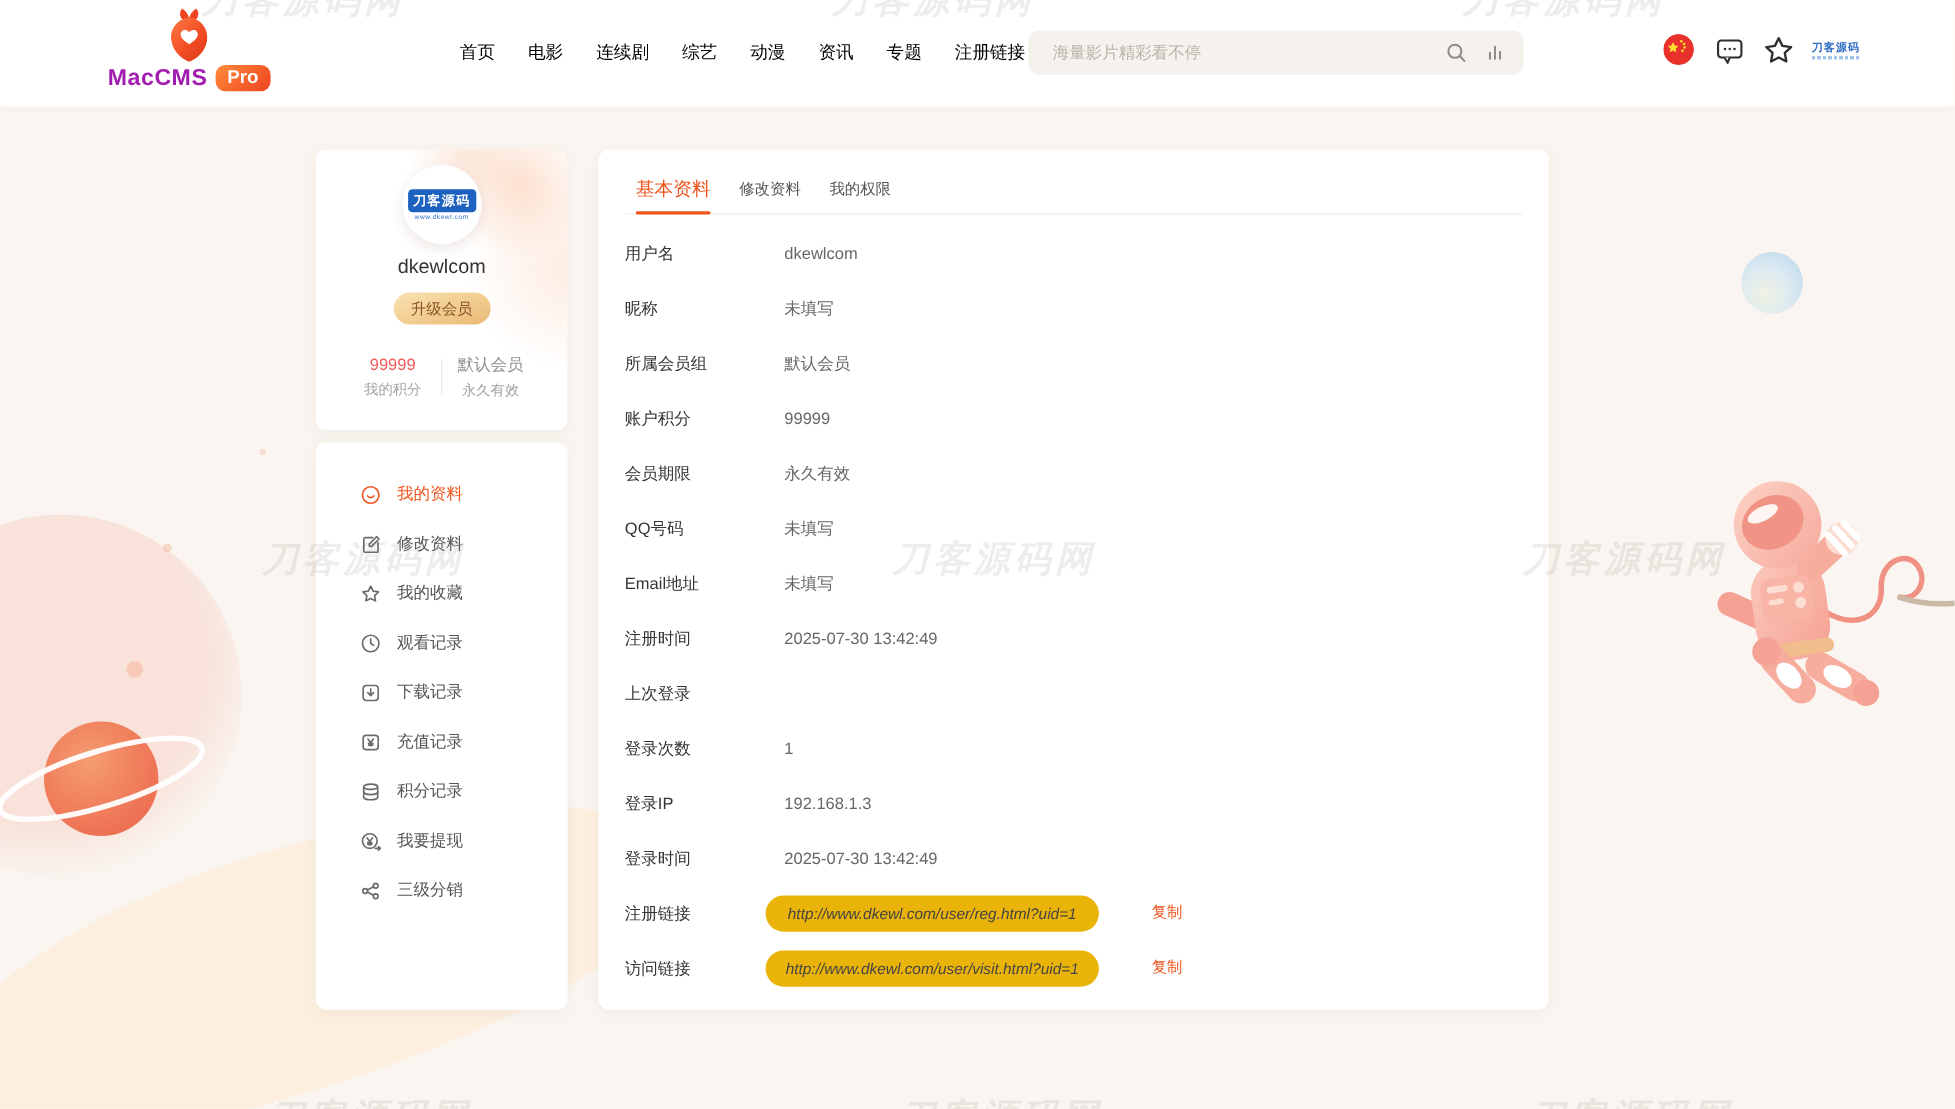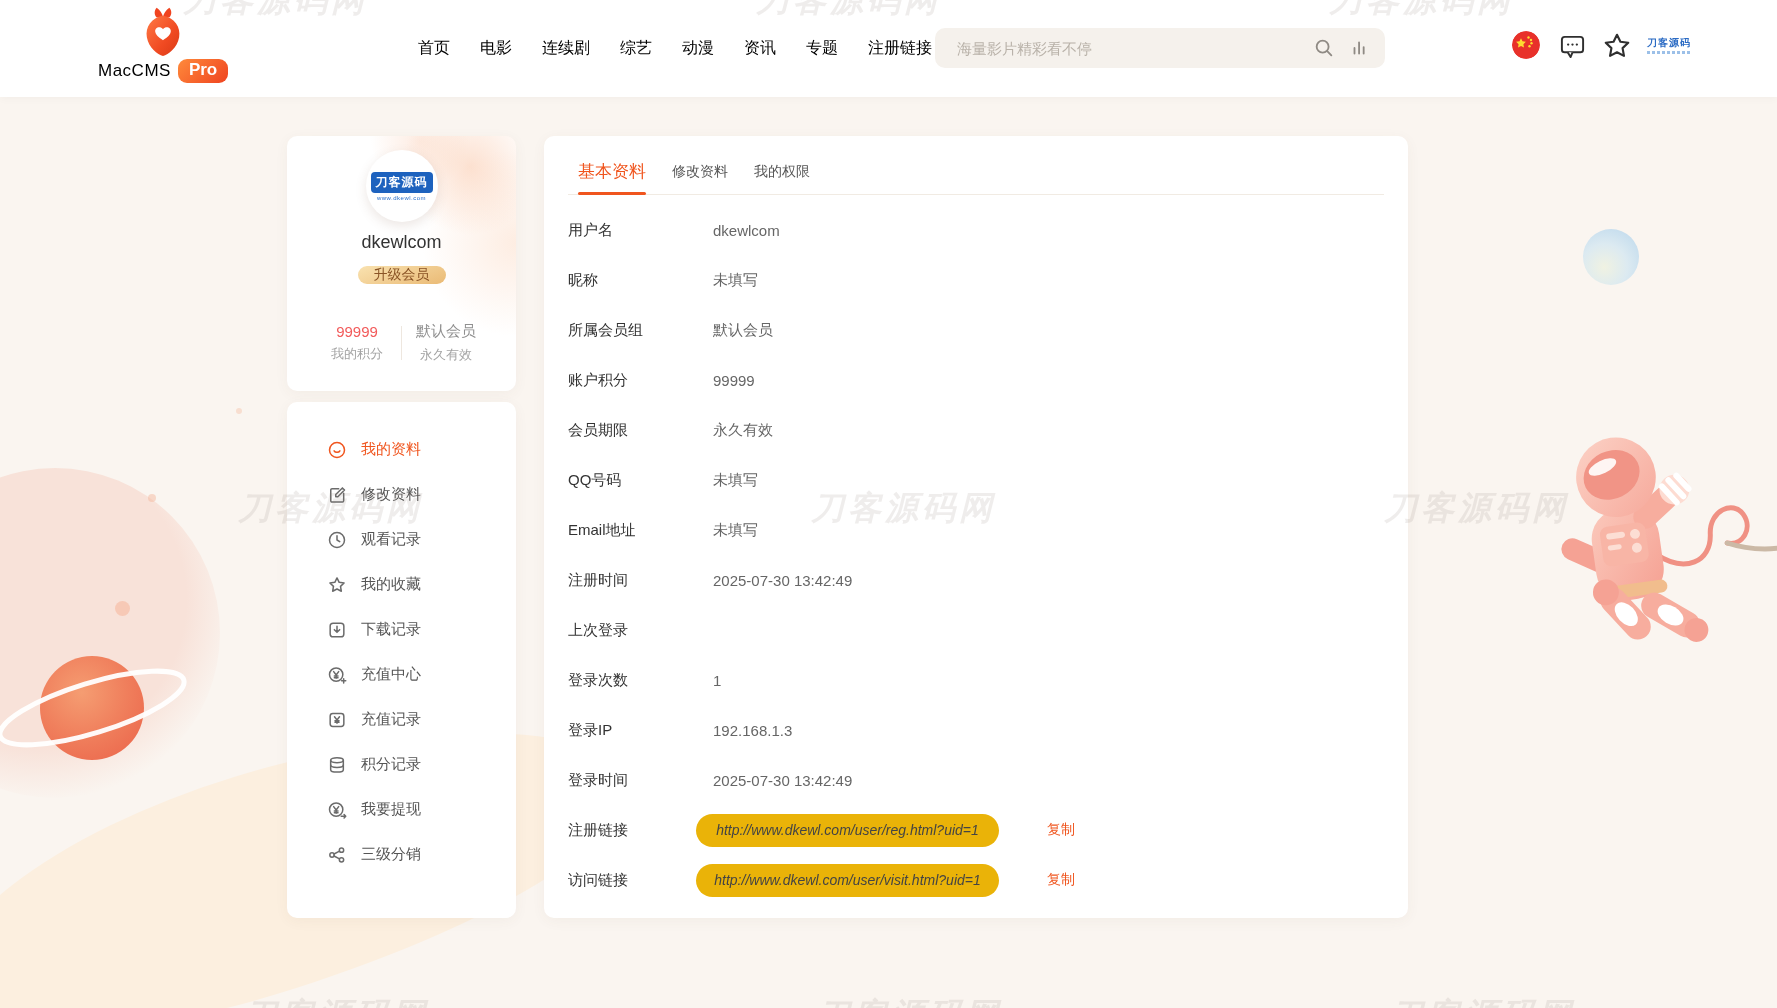--- a/index.html
+++ b/index.html
@@ -25,21 +25,21 @@
   
   .wm-layer { position:absolute; inset:0; z-index:40; pointer-events:none; }
   .watermark { position:absolute; font-size:33px; font-weight:bold; font-style:italic;
     letter-spacing:4px; color:rgba(140,130,120,0.14); white-space:nowrap; }
 
   
   header { position:absolute; left:0; top:0; width:1777px; height:97px; background:#ffffff; z-index:10;
     box-shadow:0 2px 8px rgba(0,0,0,0.03); }
   .brand { position:absolute; left:98px; top:5px; display:flex; flex-direction:column; align-items:center; }
   .brand-row { display:flex; align-items:center; margin-top:2px; }
-  .brand-name { font-size:17px; font-weight:normal; color:#000000; letter-spacing:.5px; }
+  .brand-name { font-size:21px; font-weight:bold; color:#a21caf; letter-spacing:.5px; }
   .brand-badge { margin-left:7px; padding:1px 11px 3px; border-radius:9px; color:#fff; font-size:17px; font-weight:bold;
     background:linear-gradient(135deg,#ff8a3b,#ef4420); }
   .main-nav { position:absolute; left:418px; top:0; height:97px; display:flex; align-items:center; gap:30px; }
   .nav-item { font-size:16px; color:#000000; text-decoration:none; cursor:pointer; }
   .search-bar { position:absolute; left:935px; top:28px; width:450px; height:40px; border-radius:10px;
     background:#f5f1ec; display:flex; align-items:center; }
   .search-input { flex:1; height:100%; border:none; outline:none; background:transparent; padding:0 10px 0 22px;
     font-size:15px; color:#0f766e; font-family:inherit; }
   .search-input::placeholder { color:#b9b2a9; }
   .search-ic, .bars-ic { width:22px; height:22px; margin-right:14px; cursor:pointer; flex:0 0 auto; }
@@ -57,21 +57,21 @@
     background:
       radial-gradient(95px 95px at 80% 12%, rgba(250,200,170,.55), rgba(255,255,255,0) 72%),
       radial-gradient(130px 130px at 100% 42%, rgba(252,222,202,.55), rgba(255,255,255,0) 72%),
       radial-gradient(70px 70px at 58% 2%, rgba(251,212,190,.45), rgba(255,255,255,0) 70%),
       #fff; }
   .avatar { position:absolute; left:50%; top:14px; transform:translateX(-50%); width:72px; height:72px; border-radius:50%;
     background:#fff; box-shadow:0 4px 12px rgba(120,80,60,.14); display:flex; flex-direction:column; align-items:center; justify-content:center; }
   .avatar-logo { background:#1d62be; color:#fff; font-size:12px; font-weight:bold; padding:2px 5px; border-radius:4px; letter-spacing:1px; }
   .avatar-sub { margin-top:2px; font-size:6px; color:#2a6fc9; letter-spacing:.5px; }
   .username { position:absolute; left:0; right:0; top:96px; text-align:center; font-size:18px; color:#333; }
-  .upgrade-btn { position:absolute; left:50%; top:130px; transform:translateX(-50%); width:88px; height:18px; border:none;
+  .upgrade-btn { position:absolute; left:50%; top:130px; transform:translateX(-50%); width:88px; height:29px; border:none;
     border-radius:15px; background:linear-gradient(160deg,var(--gold-from,#f9e2b0),var(--gold-to,#eaba75));
     color:#8a5426; font-size:14px; cursor:pointer; font-family:Liberation Sans, sans-serif; }
   .stats { position:absolute; left:0; right:0; top:186px; display:flex; justify-content:center; align-items:center; }
   .stat { width:88px; text-align:center; }
   .stat-value { font-size:15px; color:#8f8f8f; }
   .stat-value.points { color:var(--points,#f25a5a); }
   .stat-label { margin-top:5px; font-size:13px; color:#a4a4a4; }
   .stat-divider { width:1px; height:34px; background:#eee7df; }
 
   .menu-card { left:287px; top:402px; width:229px; height:516px; padding:25px 0 0 40px; }
@@ -278,52 +278,42 @@
             <svg viewBox="0 0 24 24" fill="none" stroke="currentColor" stroke-width="1.8" stroke-linecap="round" stroke-linejoin="round">
               <path d="M20 10 V19 a1.5 1.5 0 0 1 -1.5 1.5 H6 a1.5 1.5 0 0 1 -1.5 -1.5 V6 A1.5 1.5 0 0 1 6 4.5 H14"></path>
               <path d="M18.5 3.5 L21 6 L13 14 H10.5 V11.5 Z"></path>
             </svg>
           </span>
           <span class="menu-label">修改资料</span>
         </div>
         <div class="menu-item">
           <span class="menu-icon">
             <svg viewBox="0 0 24 24" fill="none" stroke="currentColor" stroke-width="1.8" stroke-linecap="round" stroke-linejoin="round">
+              <path d="M12 3.5 L14.6 8.8 L20.5 9.6 L16.2 13.7 L17.2 19.5 L12 16.8 L6.8 19.5 L7.8 13.7 L3.5 9.6 L9.4 8.8 Z"></path>
+            </svg>
+          </span>
+          <span class="menu-label">我的收藏</span>
+        </div>
+        <div class="menu-item">
+          <span class="menu-icon">
+            <svg viewBox="0 0 24 24" fill="none" stroke="currentColor" stroke-width="1.8" stroke-linecap="round" stroke-linejoin="round">
               <circle cx="12" cy="12" r="9"></circle>
               <path d="M12 7 V12 L15.3 14"></path>
             </svg>
           </span>
           <span class="menu-label">观看记录</span>
         </div>
         <div class="menu-item">
           <span class="menu-icon">
             <svg viewBox="0 0 24 24" fill="none" stroke="currentColor" stroke-width="1.8" stroke-linecap="round" stroke-linejoin="round">
-              <path d="M12 3.5 L14.6 8.8 L20.5 9.6 L16.2 13.7 L17.2 19.5 L12 16.8 L6.8 19.5 L7.8 13.7 L3.5 9.6 L9.4 8.8 Z"></path>
-            </svg>
-          </span>
-          <span class="menu-label">我的收藏</span>
-        </div>
-        <div class="menu-item">
-          <span class="menu-icon">
-            <svg viewBox="0 0 24 24" fill="none" stroke="currentColor" stroke-width="1.8" stroke-linecap="round" stroke-linejoin="round">
               <rect x="3.8" y="3.8" width="16.4" height="16.4" rx="3.5"></rect>
               <path d="M12 7.5 V14.5 M8.8 11.6 L12 14.8 L15.2 11.6"></path>
             </svg>
           </span>
           <span class="menu-label">下载记录</span>
-        </div>
-        <div class="menu-item">
-          <span class="menu-icon">
-            <svg viewBox="0 0 24 24" fill="none" stroke="currentColor" stroke-width="1.8" stroke-linecap="round" stroke-linejoin="round">
-              <circle cx="11" cy="11.5" r="8"></circle>
-              <path d="M8 8 L11 12 L14 8 M11 12 V16 M8.8 13.3 H13.2 M8.8 15.2 H13.2"></path>
-              <path d="M17.5 19 H22.5 M20 16.5 V21.5"></path>
-            </svg>
-          </span>
-          <span class="menu-label">充值中心</span>
         </div>
         <div class="menu-item">
           <span class="menu-icon">
             <svg viewBox="0 0 24 24" fill="none" stroke="currentColor" stroke-width="1.8" stroke-linecap="round" stroke-linejoin="round">
               <rect x="3.8" y="4.2" width="16.4" height="15.6" rx="3.2"></rect>
               <path d="M9 8.2 L12 12 L15 8.2 M12 12 V15.8 M9.6 13 H14.4 M9.6 14.8 H14.4"></path>
             </svg>
           </span>
           <span class="menu-label">充值记录</span>
         </div>

